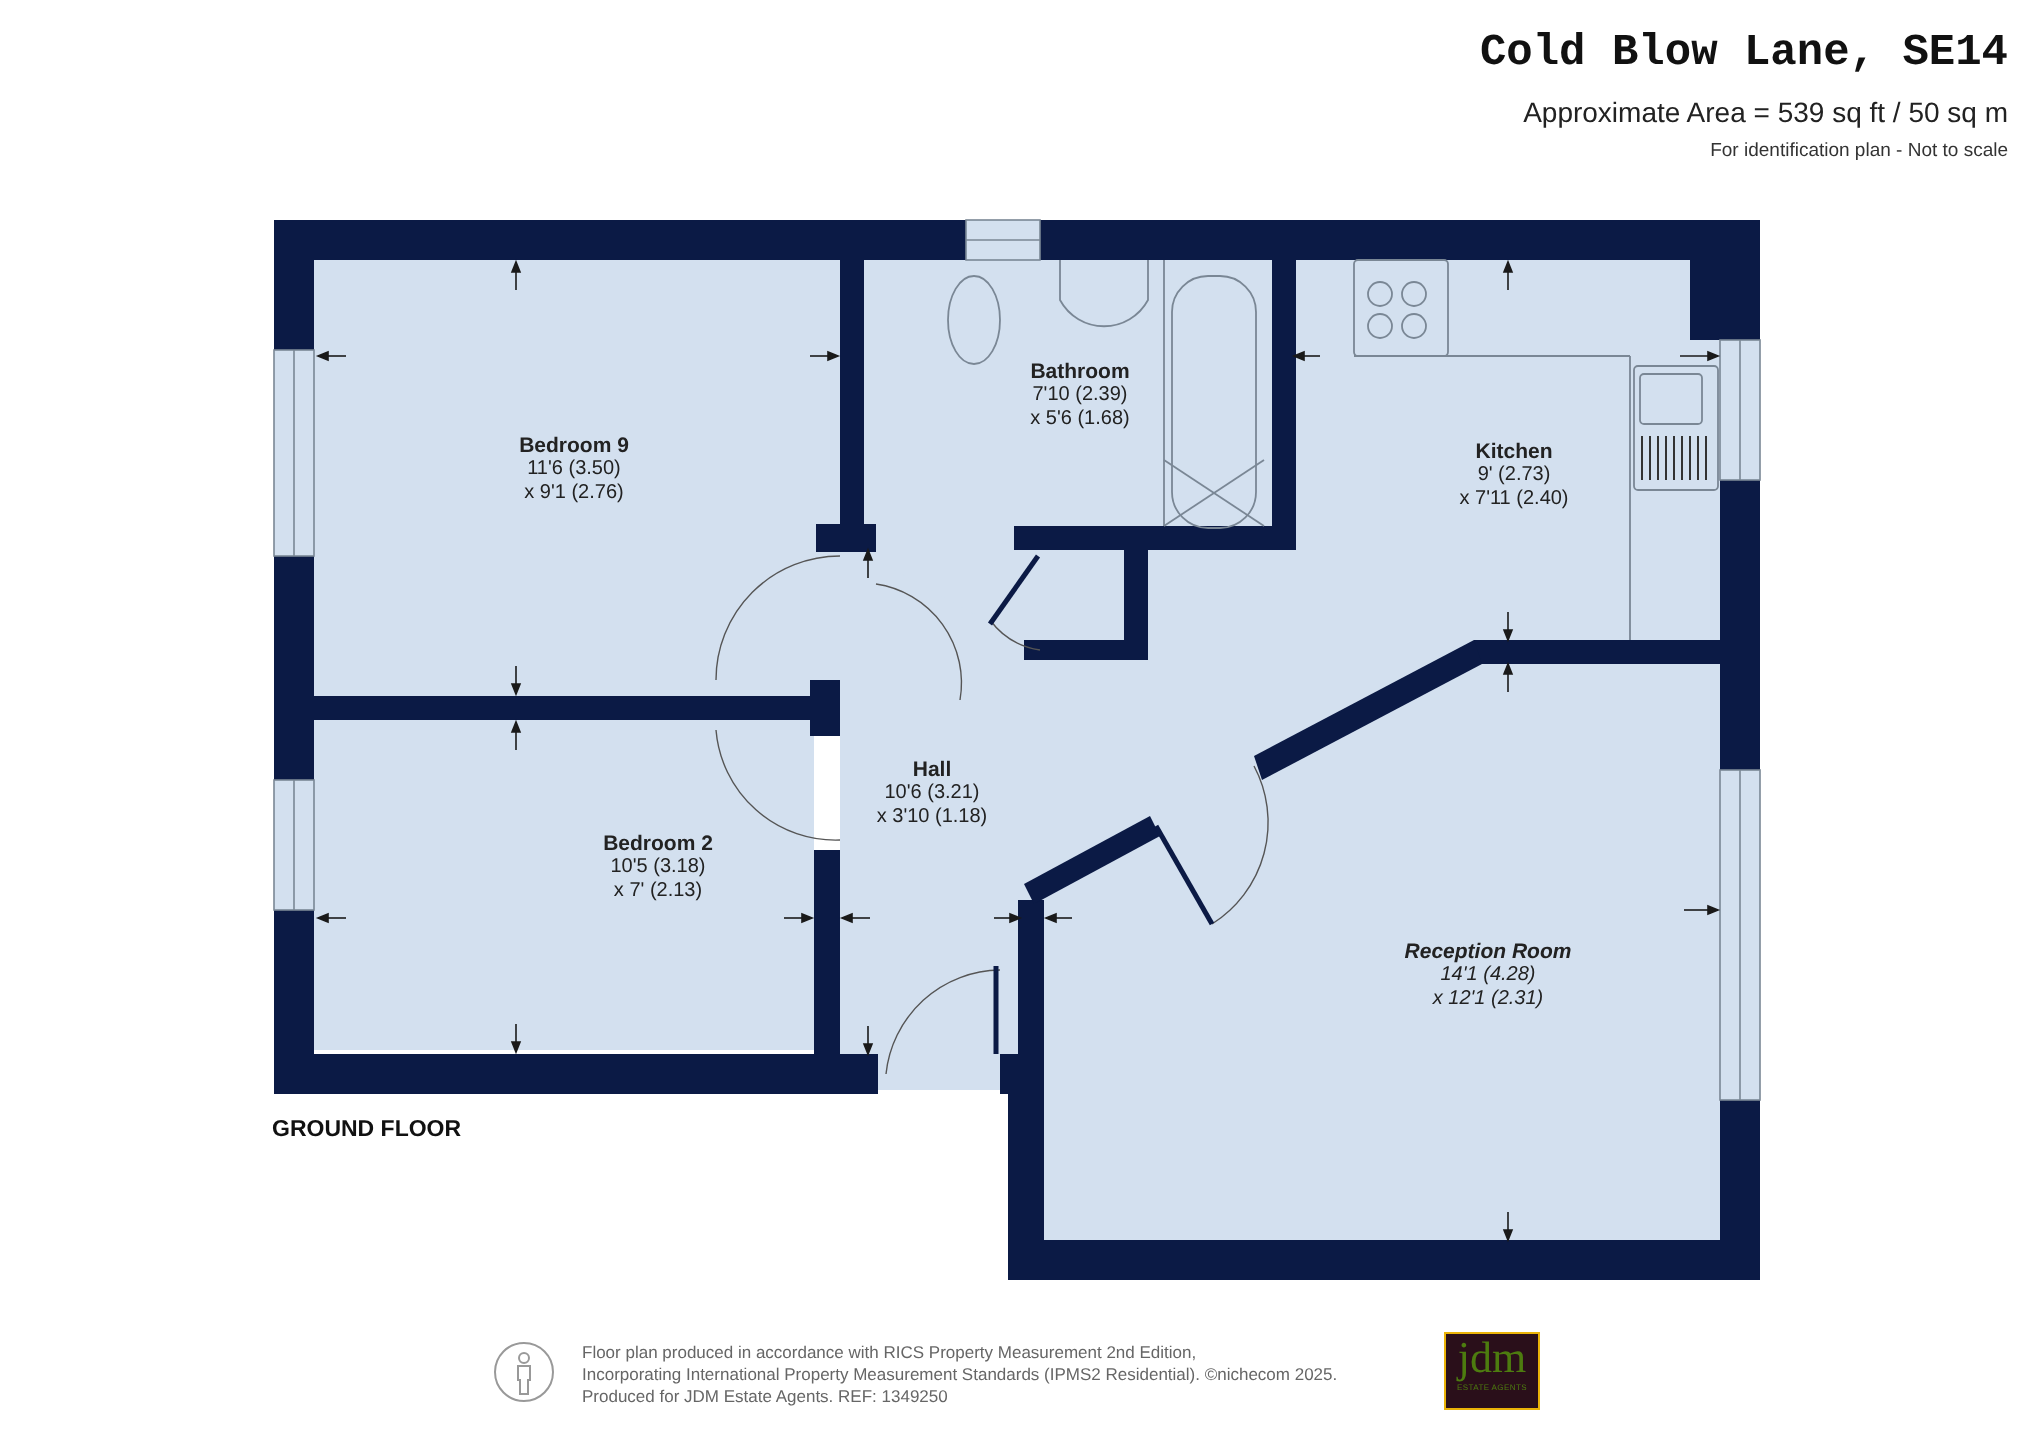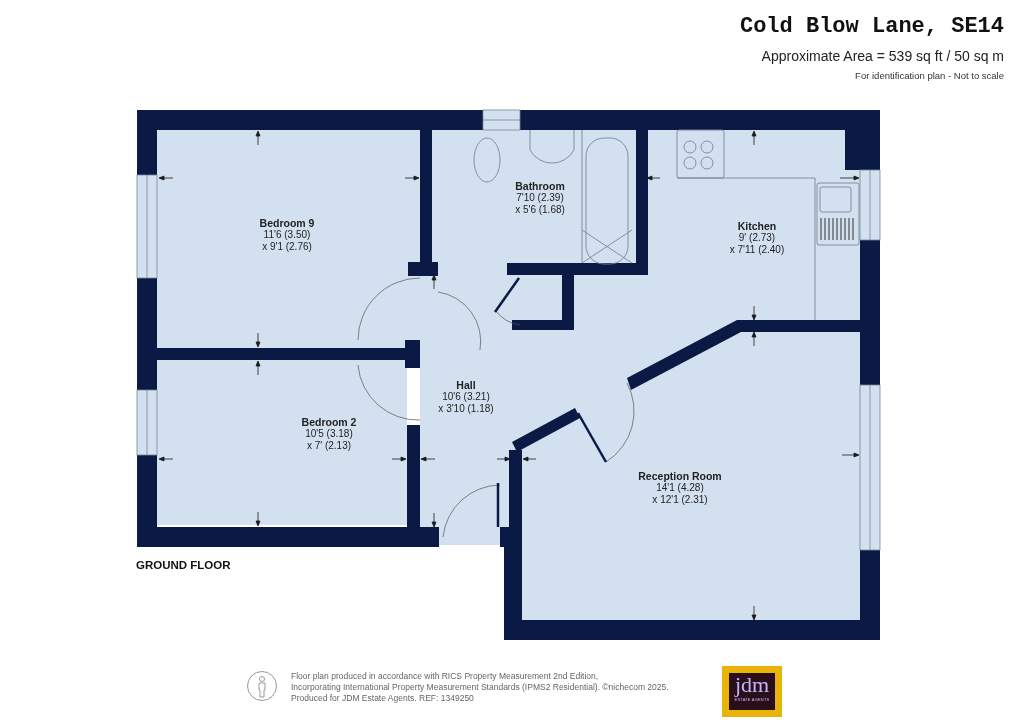--- a/index.html
+++ b/index.html
@@ -6,21 +6,21 @@
   body { width:1020px; height:721px; position:relative; overflow:hidden; font-family:"Liberation Sans", sans-serif; color:#1a1a1a; }
   .hdr-title { position:absolute; right:16px; top:14px; font-size:22px; font-weight:bold; color:#111;font-family:Liberation Mono, monospace; }
   .hdr-area { position:absolute; right:16px; top:48px; font-size:14px; color:#222; }
   .hdr-note { position:absolute; right:16px; top:70px; font-size:9.5px; color:#333; }
   .plan { position:absolute; left:0; top:0; }
   .room-label { position:absolute; text-align:center; font-size:10px; line-height:12px; color:#222; transform:translateX(-50%); white-space:nowrap; }
   .room-label .nm { font-weight:bold; font-size:10.5px; }
   .floor-label { position:absolute; left:136px; top:559px; font-weight:bold; font-size:11.5px; color:#111; }
   .footer-text { position:absolute; left:291px; top:671px; font-size:8.5px; line-height:11px; color:#666; }
   .footer-icon { position:absolute; left:246px; top:670px; width:32px; height:32px; }
-  .logo { position:absolute; left:722px; top:666px; width:46px; height:37px; background:#2a0f1a; border:7px solid #eab308; color:#c4b5fd; text-align:center; }
+  .logo { position:absolute; left:722px; top:666px; width:46px; height:37px; background:#2a0f1a; border:1px solid #eab308; color:#4d7c0f; text-align:center; }
   .logo .big { font-family:"Liberation Serif", serif; font-size:22px; line-height:24px; }
   .logo .small { font-size:4px; letter-spacing:0.2px; line-height:6px; }
 </style>
 </head>
 <body>
 
 <div class="hdr-title">Cold Blow Lane, SE14</div>
 <div class="hdr-area">Approximate Area = 539 sq ft / 50 sq m</div>
 <div class="hdr-note">For identification plan - Not to scale</div>
 
@@ -194,21 +194,21 @@
 <div class="room-label" style="left:466px; top:379px;">
   <div class="nm">Hall</div>
   <div>10'6 (3.21)</div>
   <div>x 3'10 (1.18)</div>
 </div>
 <div class="room-label" style="left:290px; top:416px;margin-left:39px;">
   <div class="nm">Bedroom 2</div>
   <div>10'5 (3.18)</div>
   <div>x 7' (2.13)</div>
 </div>
-<div class="room-label" style="left:680px; top:470px;">
+<div class="room-label" style="left:744px; top:470px;font-style:italic;">
   <div class="nm">Reception Room</div>
   <div>14'1 (4.28)</div>
   <div>x 12'1 (2.31)</div>
 </div>
 
 <div class="floor-label">GROUND FLOOR</div>
 
 <svg class="footer-icon" viewBox="0 0 32 32">
   <circle cx="16" cy="16" r="14.5" fill="none" stroke="#999" stroke-width="1"></circle>
   <circle cx="16" cy="9" r="2.5" fill="none" stroke="#999" stroke-width="1"></circle>

